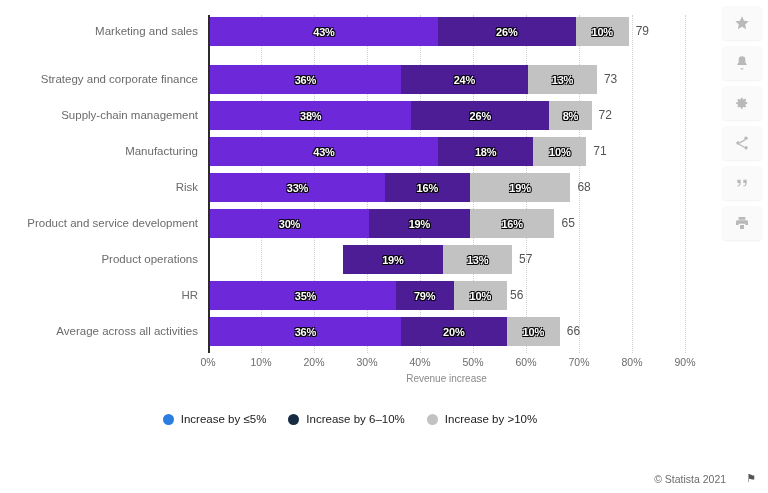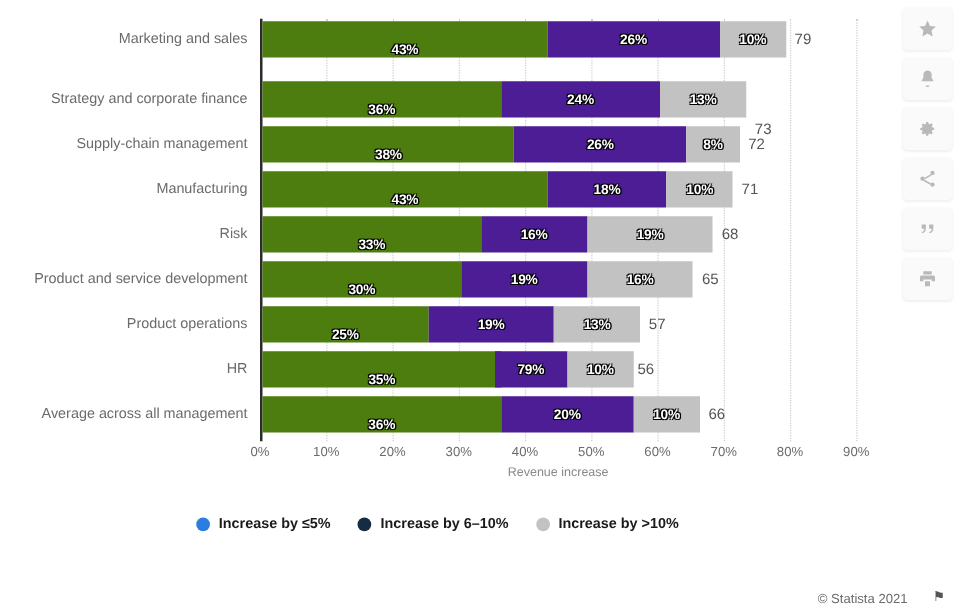--- a/index.html
+++ b/index.html
@@ -63,21 +63,21 @@
   }
   .seg {
     position: absolute;
     top: 0;
     height: 29px;
     display: flex;
     align-items: center;
     justify-content: center;
     box-sizing: border-box;
   }
-  .seg-a { background: #4d7c0f; align-items: flex-end; }
+  .seg-a { background: #6d28d9; }
   .seg-b { background: #4c1d95; }
   .seg-c { background: #c2c2c2; }
   .seg-label {
     font-size: 11px;
     font-weight: bold;
     color: #ffffff;
     text-shadow:
       -1px -1px 0 #000, 1px -1px 0 #000,
       -1px  1px 0 #000, 1px  1px 0 #000;
     letter-spacing: -0.2px;
@@ -132,21 +132,21 @@
     gap: 7px;
   }
   .legend-dot {
     width: 11px;
     height: 11px;
     border-radius: 50%;
     display: inline-block;
   }
   .legend-text {
     font-size: 11.5px;
-    font-weight: bold;
+    font-weight: normal;
     color: #1a1a1a;
     white-space: nowrap;
   }
 
   
   .footer {
     position: absolute;
     right: 12px;
     bottom: 8px;
     font-size: 10.5px;
@@ -221,21 +221,21 @@
           <div class="seg seg-a" style="left: 0px; width: 190.8px;">
             <span class="seg-label">36%</span>
           </div>
           <div class="seg seg-b" style="left: 190.8px; width: 127.2px;">
             <span class="seg-label">24%</span>
           </div>
           <div class="seg seg-c" style="left: 318px; width: 68.9px;">
             <span class="seg-label">13%</span>
           </div>
         </div>
-        <div class="row-total" style="left: 603.9px; margin-top: 24px;">73</div>
+        <div class="row-total" style="left: 603.9px;">73</div>
       </div>
       <div class="row" style="top: 101px; padding-left: 26px;">
         <div class="row-label">Supply-chain management</div>
         <div class="bar-track" style="width: 381.6px;">
           <div class="seg seg-a" style="left: 0px; width: 201.4px;">
             <span class="seg-label">38%</span>
           </div>
           <div class="seg seg-b" style="left: 201.4px; width: 137.8px;">
             <span class="seg-label">26%</span>
           </div>
@@ -286,23 +286,20 @@
           </div>
           <div class="seg seg-c" style="left: 259.7px; width: 84.8px;">
             <span class="seg-label">16%</span>
           </div>
         </div>
         <div class="row-total" style="left: 561.5px;">65</div>
       </div>
       <div class="row" style="top: 245px;">
         <div class="row-label">Product operations</div>
         <div class="bar-track" style="width: 302.1px;">
-          <div class="seg seg-a" style="left: 0px; width: 132.5px;">
-            <span class="seg-label">25%</span>
-          </div>
           <div class="seg seg-b" style="left: 132.5px; width: 100.7px;">
             <span class="seg-label">19%</span>
           </div>
           <div class="seg seg-c" style="left: 233.2px; width: 68.9px;">
             <span class="seg-label">13%</span>
           </div>
         </div>
         <div class="row-total" style="left: 519.1px;">57</div>
       </div>
       <div class="row" style="top: 281px;">
@@ -314,21 +311,21 @@
           <div class="seg seg-b" style="left: 185.5px; width: 58.3px;">
             <span class="seg-label">79%</span>
           </div>
           <div class="seg seg-c" style="left: 243.8px; width: 53px;">
             <span class="seg-label">10%</span>
           </div>
         </div>
         <div class="row-total" style="left: 510px;">56</div>
       </div>
       <div class="row" style="top: 317px;">
-        <div class="row-label">Average across all management</div>
+        <div class="row-label">Average across all activities</div>
         <div class="bar-track" style="width: 349.8px;">
           <div class="seg seg-a" style="left: 0px; width: 190.8px;">
             <span class="seg-label">36%</span>
           </div>
           <div class="seg seg-b" style="left: 190.8px; width: 106px;">
             <span class="seg-label">20%</span>
           </div>
           <div class="seg seg-c" style="left: 296.8px; width: 53px;">
             <span class="seg-label">10%</span>
           </div>

